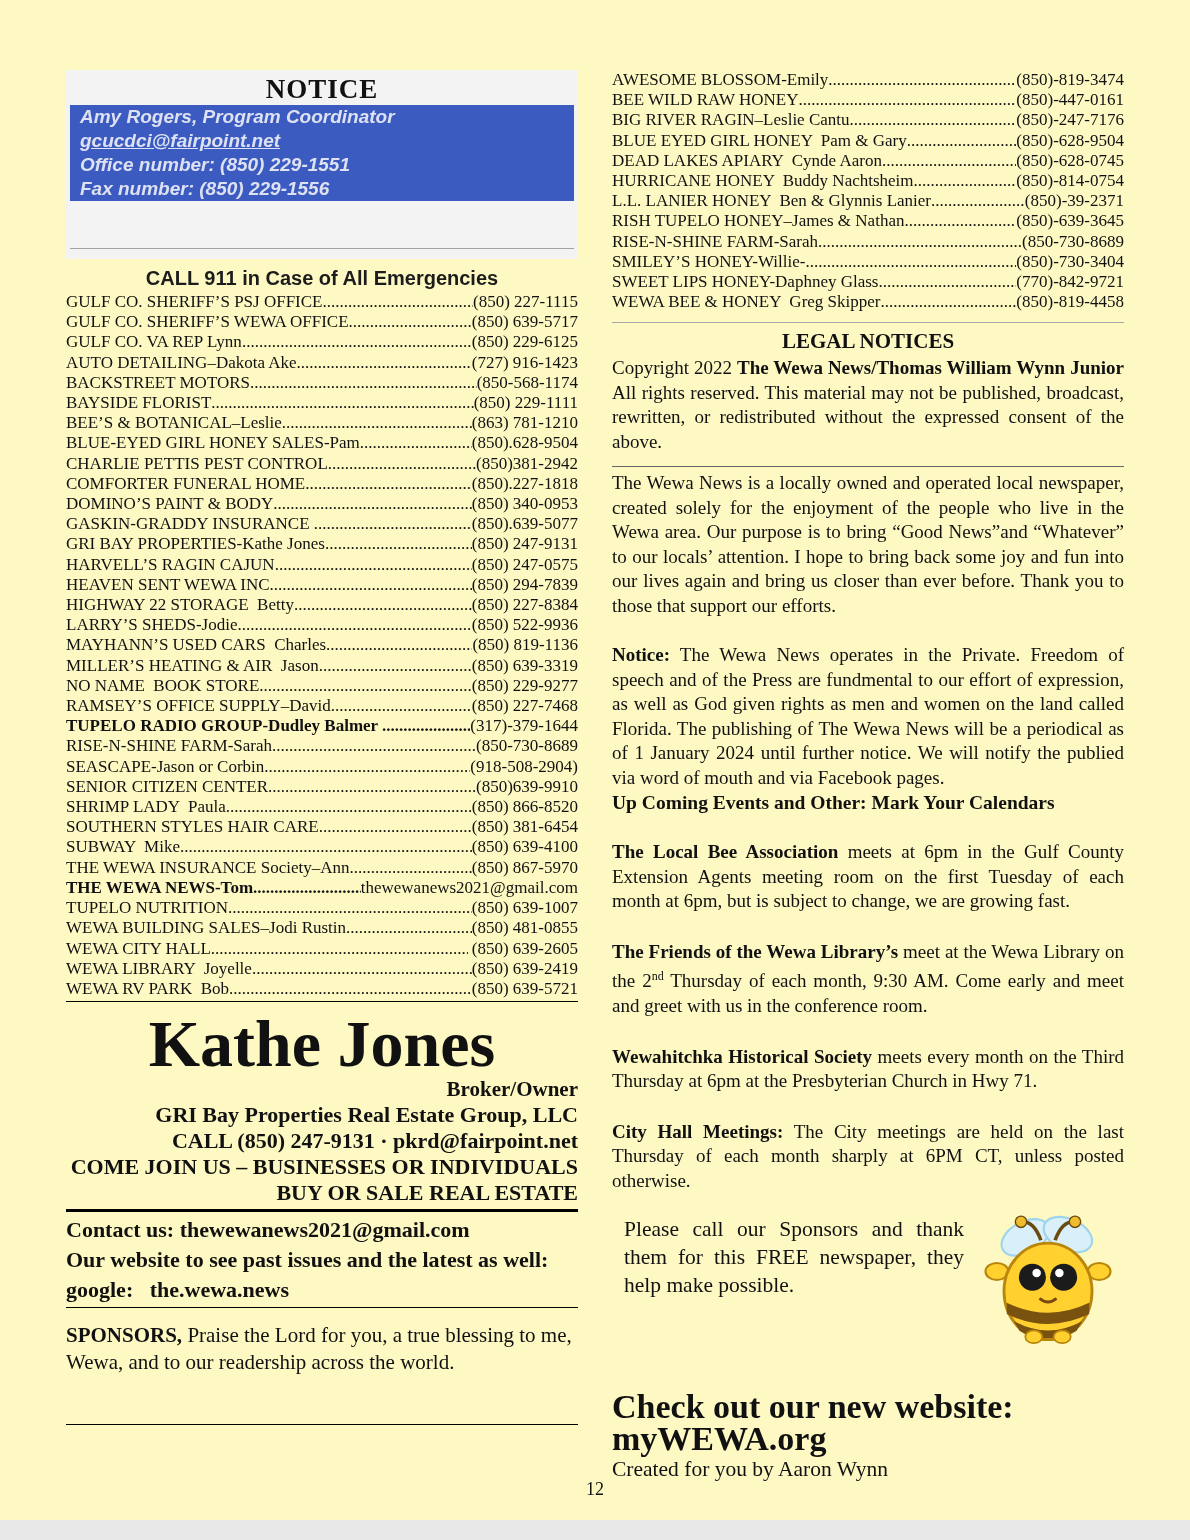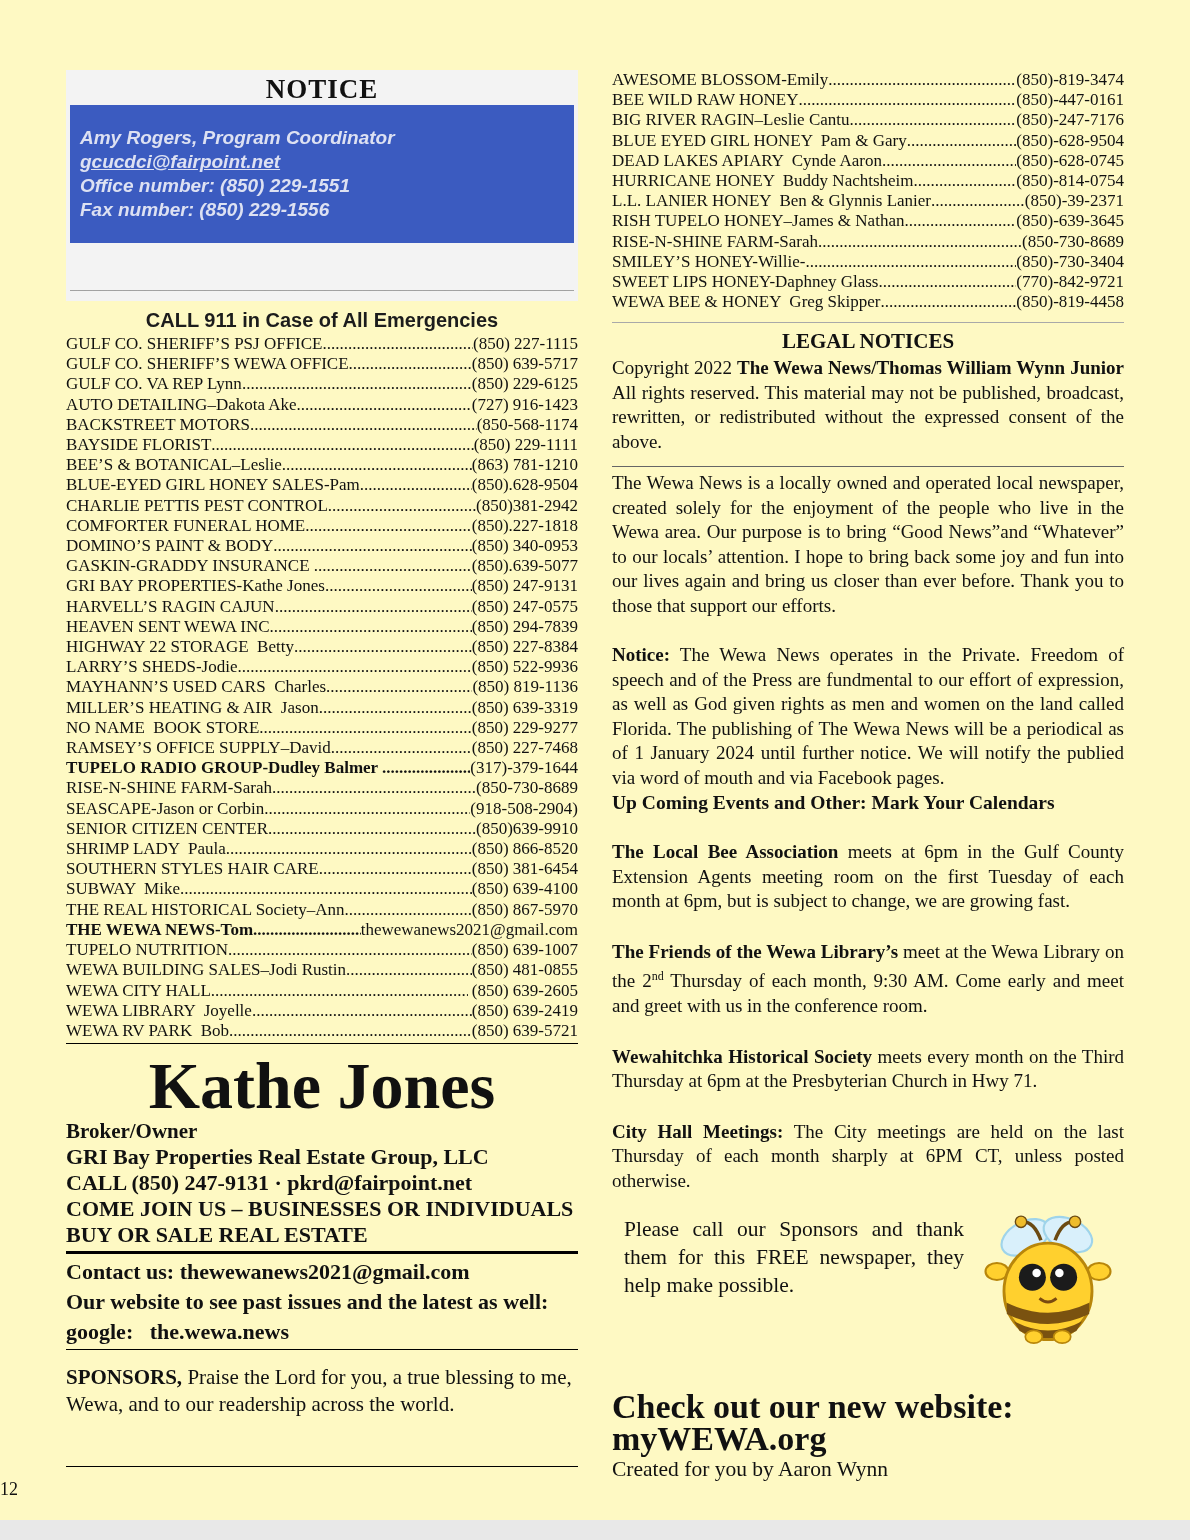--- a/index.html
+++ b/index.html
@@ -14,21 +14,21 @@
         font-family:"Liberation Serif", serif;color:#111;overflow:hidden;}
   .col-left{position:absolute;left:66px;top:70px;width:512px;}
   .col-right{position:absolute;left:612px;top:70px;width:512px;}
 
   
   .notice-box{background:var(--notice_bg);padding:4px 4px 10px 4px;}
   .notice-title{text-align:center;font-weight:bold;font-size:27px;letter-spacing:1px;}
   .notice-intro{font-size:21px;margin:2px 2px 6px 2px;}
   .blue-box{background:var(--accent_blue);color:var(--blue_box_text);
             font-family:"Liberation Sans", sans-serif;font-style:italic;font-weight:bold;
-            font-size:19px;line-height:24px;padding:21px 10px;}
+            font-size:19px;line-height:24px;padding:0 10px;}
   .blue-box .email{text-decoration:underline;display:inline-block;}
   .underscore-line{color:#8a8a8a;font-size:15px;white-space:nowrap;overflow:hidden;
                    margin-top:34px;line-height:14px;}
 
   
   .call911{font-family:"Liberation Sans", sans-serif;font-weight:bold;font-size:20px;
            color:#1c1c1c;text-align:center;margin:8px 0 2px 0;}
   .dir{width:100%;}
   .dir-row{display:flex;align-items:baseline;font-size:17px;line-height:20.2px;}
   .dir-name{white-space:pre;flex:0 0 auto;}
@@ -36,21 +36,21 @@
   .leader::after{content:"....................................................................................................................................";}
   .dir-phone{flex:0 0 auto;white-space:pre;}
   .b{font-weight:bold;}
 
   .rule-black{border:none;border-top:1.5px solid #000;margin:2px 0;}
   .rule-thick{border:none;border-top:3px solid #000;margin:3px 0;}
   .rule-gray{border:none;border-top:1px solid var(--rule_gray);margin:4px 0;}
 
   
   .kathe-name{font-size:66px;font-weight:bold;text-align:center;line-height:64px;margin-top:10px;}
-  .ad-line{font-weight:bold;text-align:left;font-size:22px;line-height:26px;}
+  .ad-line{font-weight:bold;text-align:right;font-size:22px;line-height:26px;}
   .ad-line.small{font-size:21px;}
   .contact-line{font-weight:bold;font-size:22px;line-height:30px;white-space:pre;}
   .sponsors-para{font-size:21px;line-height:27px;margin-top:14px;}
   .bottom-rule-left{margin-top:48px;}
 
   
   .bk-header{position:relative;min-height:56px;margin-bottom:2px;}
   .bk-bee{position:absolute;left:2px;top:2px;width:96px;height:56px;}
   .bk-title{margin-left:115px;width:396px;font-family:"Liberation Sans", sans-serif;
             font-weight:bold;font-size:25px;line-height:27px;text-align:justify;
@@ -58,21 +58,21 @@
   .sec-head{font-weight:bold;font-size:21px;text-align:center;margin:6px 0 2px 0;}
   .just{font-size:19px;line-height:24.5px;text-align:justify;margin:0;}
   .events-head{font-weight:bold;font-size:19.5px;margin-top:2px;}
   .event-para{margin-top:26px;}
   .sponsors-call{margin-top:22px;min-height:150px;}
   .call-bee{float:right;width:152px;height:142px;margin-left:8px;margin-top:-6px;}
   .sponsors-call p{font-size:21.5px;line-height:28px;margin:12px;width:345px;text-align:justify;}
   .site-promo{font-weight:bold;font-size:34px;margin-top:26px;line-height:32px;}
   .site-sub{font-size:21.5px;line-height:28px;}
 
-  .page-number{position:absolute;left:0;right:0;bottom:20px;text-align:left;font-size:18px;}
+  .page-number{position:absolute;left:0;right:0;bottom:20px;text-align:center;font-size:18px;}
 </style>
 </head>
 <body>
 
 <div class="page">
 
   <svg width="0" height="0" style="position:absolute">
     <defs>
       <g id="bee-glyph">
         <ellipse cx="34" cy="20" rx="18" ry="11" fill="#d9f0fb" stroke="#9fd4ea" stroke-width="1.5" transform="rotate(-28 34 20)"></ellipse>
@@ -276,21 +276,21 @@
           <span class="dir-phone">(850) 381-6454</span>
         </div>
 
         <div class="dir-row">
           <span class="dir-name">SUBWAY  Mike</span>
           <span class="leader"></span>
           <span class="dir-phone">(850) 639-4100</span>
         </div>
 
         <div class="dir-row">
-          <span class="dir-name">THE REAL HISTORICAL Society–Ann</span>
+          <span class="dir-name">THE WEWA INSURANCE Society–Ann</span>
           <span class="leader"></span>
           <span class="dir-phone">(850) 867-5970</span>
         </div>
 
         <div class="dir-row">
           <span class="dir-name b">THE WEWA NEWS-Tom</span>
           <span class="leader b"></span>
           <span class="dir-phone">thewewanews2021@gmail.com</span>
         </div>
 

